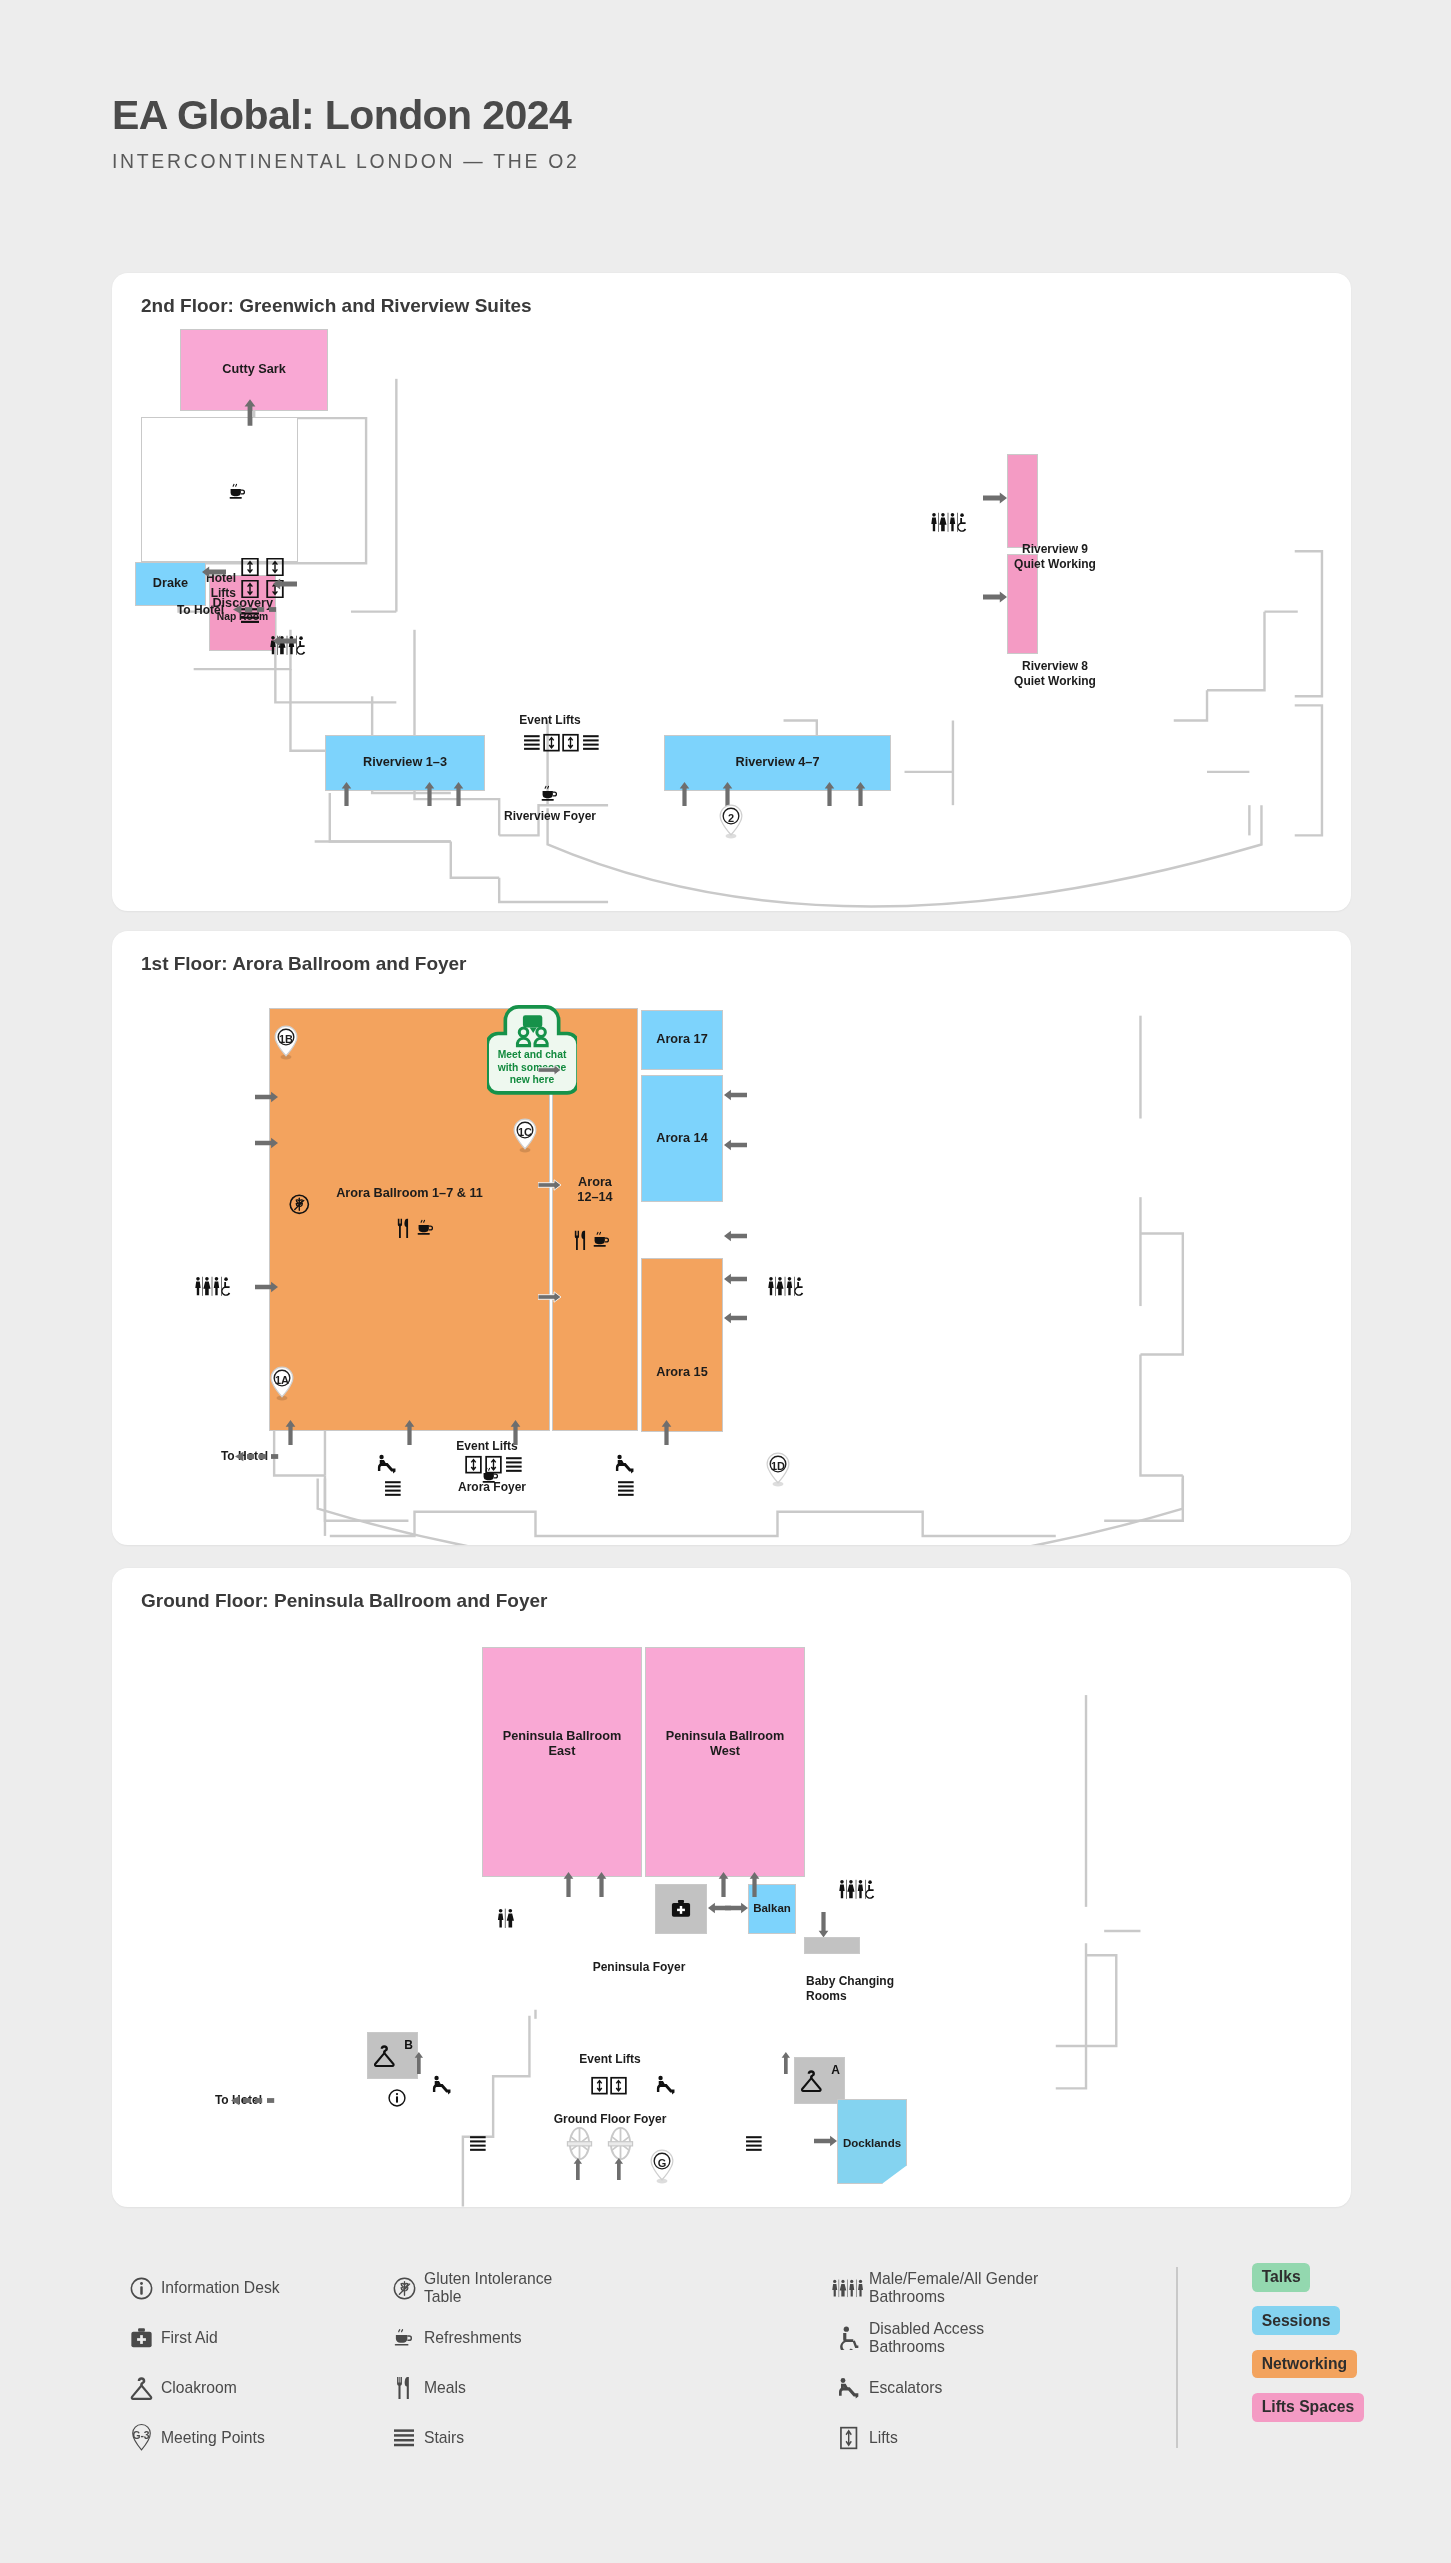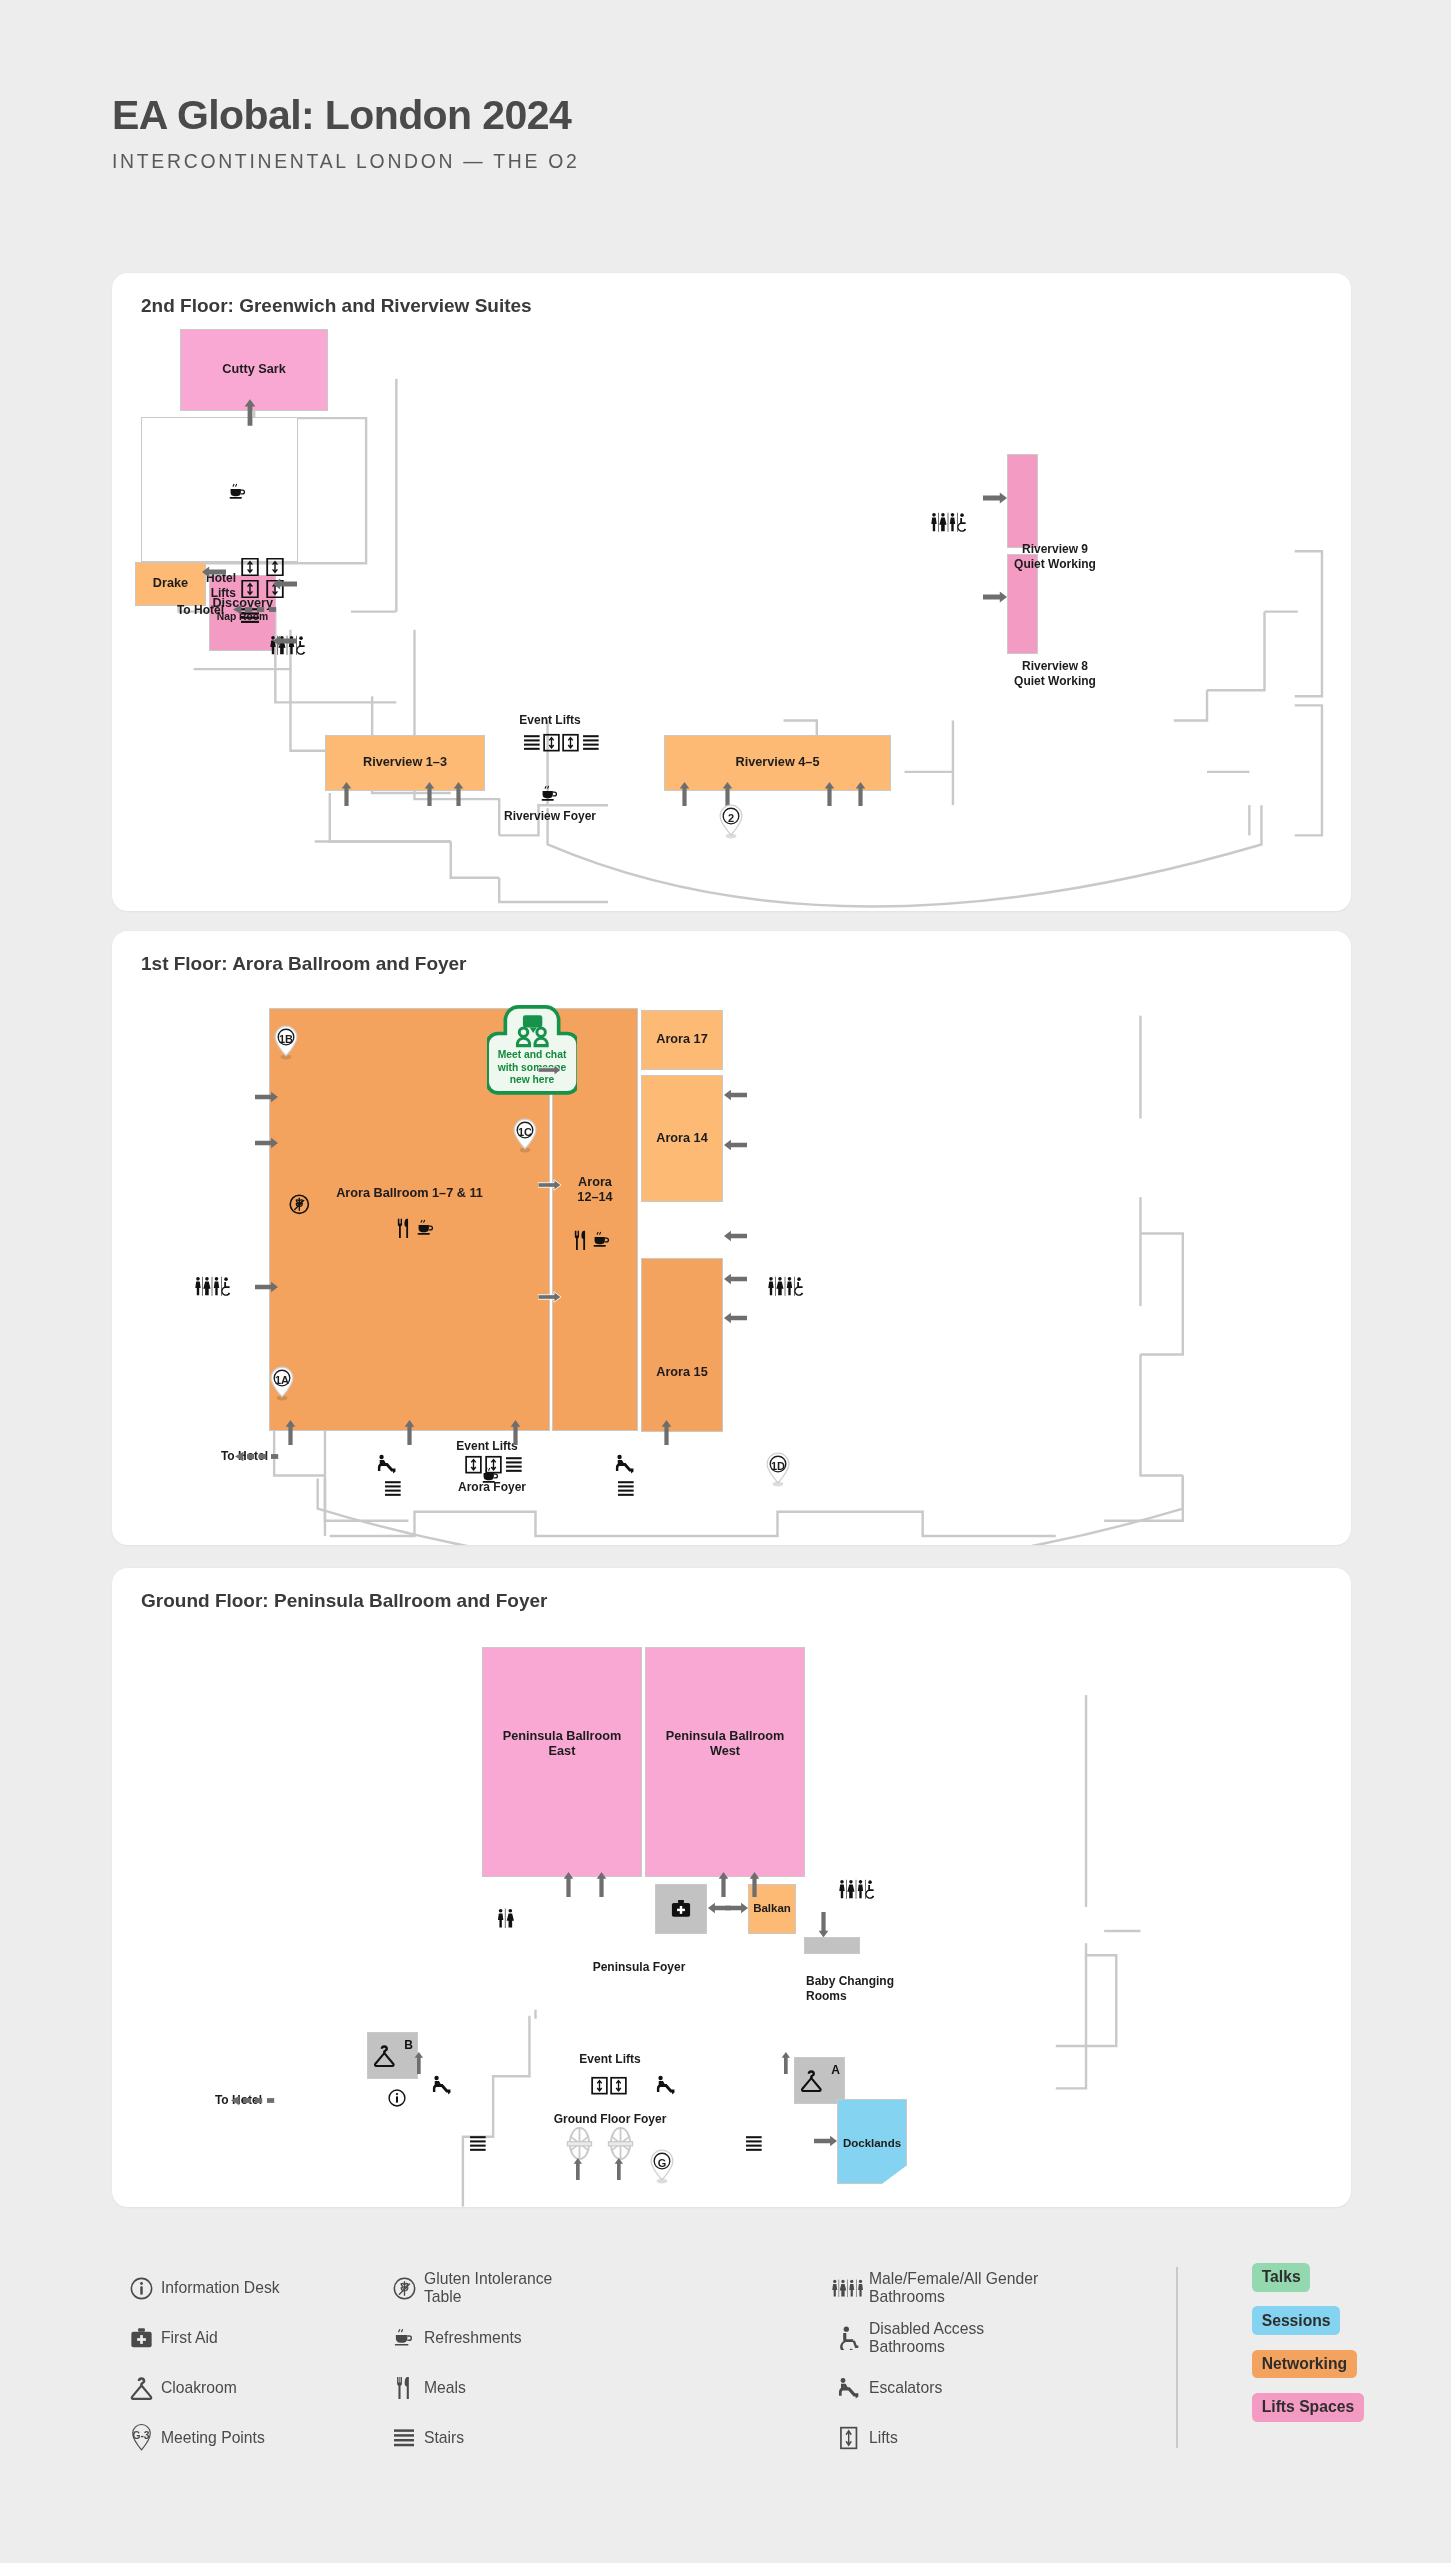--- a/index.html
+++ b/index.html
@@ -43,21 +43,21 @@
   
   .room { position:absolute; border:1.8px solid #c9c9c9; }
   .room .rlabel {
     position:absolute; left:0; right:0; top:50%;
     transform:translateY(-50%); text-align:center;
     font-size:12.7px; font-weight:bold; color:#1c1c1c; line-height:1.2;
     padding:0 2.4px;
   }
   .room .rlabel small { display:block; font-size:10.3px; }
   .c-talks { background:#f9a8d4; }
-  .c-sessions { background:#fdba74; }
+  .c-sessions { background:#7dd3fc; }
   .c-networking { background:#f3a35e; }
   .c-quiet { background:#f49bc4; }
   .c-plain { background:#fff; }
   .c-gray { background:#c2c2c2; }
 
   
   .mtext {
     position:absolute; font-size:12px; font-weight:bold; color:#1c1c1c;
     line-height:1.25; white-space:nowrap;
   }
@@ -166,21 +166,21 @@
     <div class="room c-quiet" style="left:97px; top:302px; width:67px; height:76px;">
       <div class="rlabel" style="top:46%;">
         <span>Discovery</span>
         <small>Nap Room</small>
       </div>
     </div>
     <div class="room c-sessions" style="left:213px; top:462px; width:160px; height:56px;">
       <div class="rlabel">Riverview 1–3</div>
     </div>
     <div class="room c-sessions" style="left:552px; top:462px; width:227px; height:56px;">
-      <div class="rlabel">Riverview 4–5</div>
+      <div class="rlabel">Riverview 4–7</div>
     </div>
     <div class="room c-quiet" style="left:895px; top:181px; width:31px; height:94px; border-width:1.2px;"></div>
     <div class="room c-quiet" style="left:895px; top:281px; width:31px; height:100px; border-width:1.2px;"></div>
 
     <div class="mtext r" style="left:124px; top:298px;">Hotel<br>Lifts</div>
     <div class="mtext r" style="left:112px; top:330px;">To Hotel</div>
     <div class="mtext c" style="left:438px; top:440px;">Event Lifts</div>
     <div class="mtext c" style="left:438px; top:536px;">Riverview Foyer</div>
     <div class="mtext c" style="left:943px; top:269px; text-align:center;">Riverview 9<br>Quiet Working</div>
     <div class="mtext c" style="left:943px; top:386px; text-align:center;">Riverview 8<br>Quiet Working</div>

